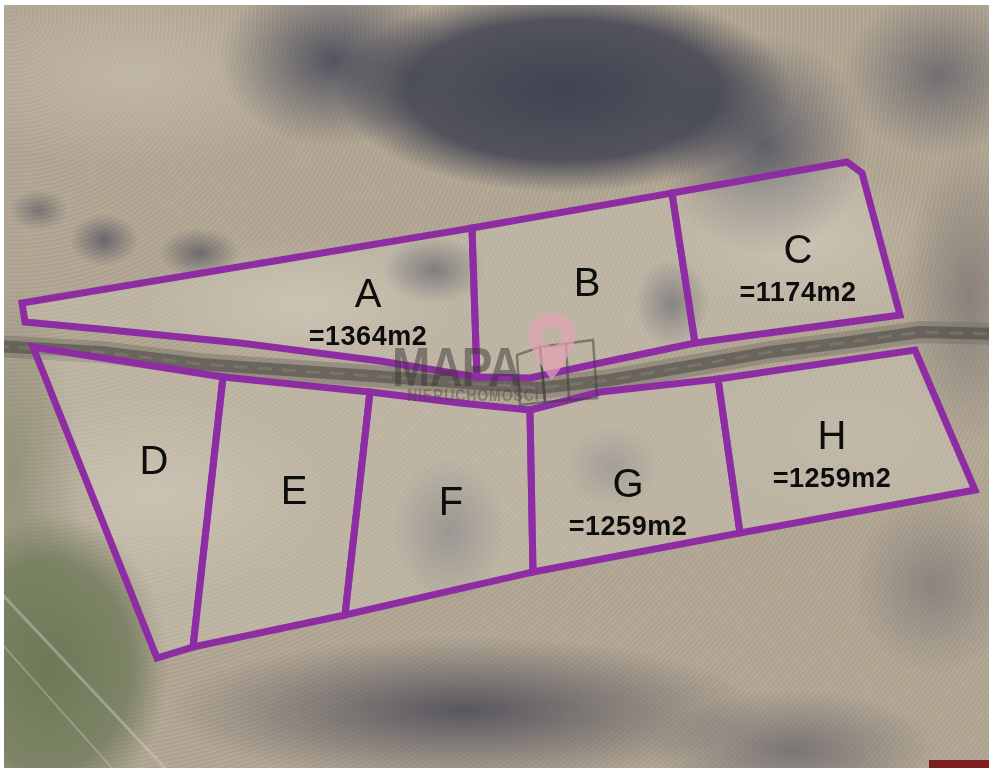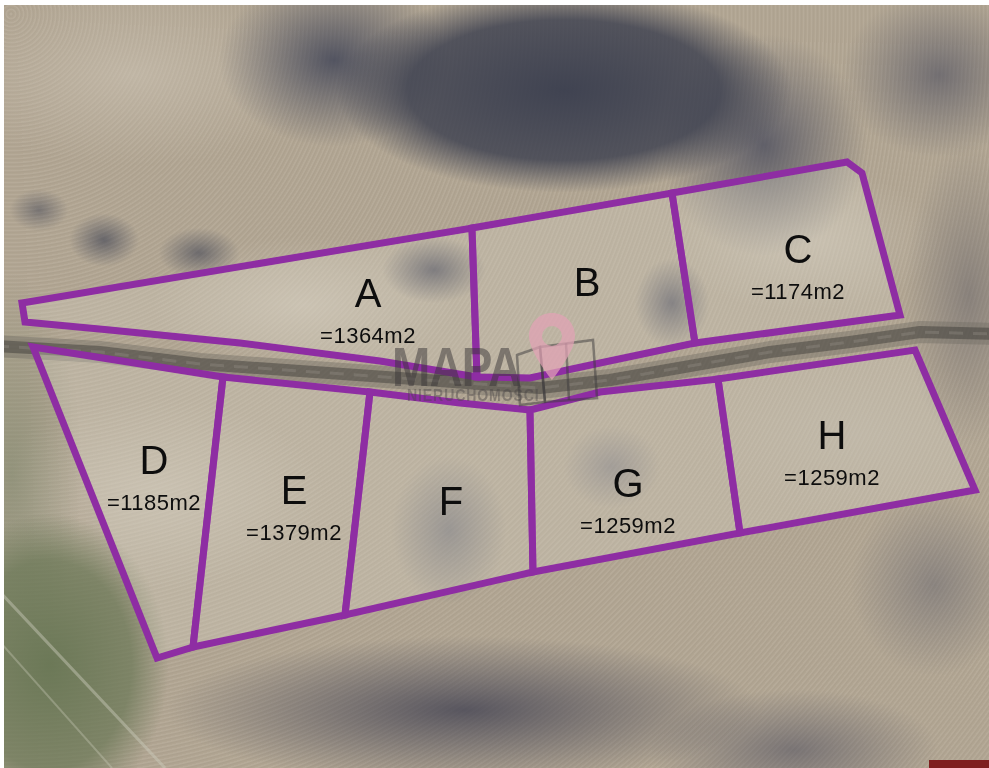--- a/index.html
+++ b/index.html
@@ -44,21 +44,21 @@
       radial-gradient(ellipse 210px 110px at 850px 430px, rgba(188,180,166,0.45) 0%, rgba(188,180,166,0) 74%),
       
       repeating-radial-gradient(circle at 7px 9px, rgba(255,255,255,0.05) 0px, rgba(255,255,255,0.05) 1px, rgba(0,0,0,0.035) 2px, rgba(0,0,0,0) 4px);
   }
   #overlay{position:absolute;left:0;top:0;z-index:3;}
   .plot-label{
     position:absolute;width:160px;text-align:center;z-index:4;color:#0d0d0d;
     pointer-events:none;
   }
   .plot-letter{display:block;font-size:40px;font-weight:500;line-height:42px;}
-  .plot-area{display:block;font-size:22px;font-weight:400;line-height:24px;margin-top:10px;letter-spacing:0.5px;}
+  .plot-area{display:block;font-size:27px;font-weight:700;line-height:24px;margin-top:10px;letter-spacing:0.5px;}
   .lab-A{left:288px;top:272px;}
   .lab-B{left:507px;top:261px;}
   .lab-C{left:718px;top:228px;}
   .lab-D{left:74px;top:439px;}
   .lab-E{left:214px;top:469px;}
   .lab-F{left:371px;top:480px;}
   .lab-G{left:548px;top:462px;}
   .lab-H{left:752px;top:414px;}
   #border-top{position:absolute;left:0;top:0;width:989px;height:5px;background:#ffffff;z-index:6;}
   #border-left{position:absolute;left:0;top:0;width:4px;height:768px;background:#ffffff;z-index:6;}
@@ -111,25 +111,23 @@
   </div>
   <div class="plot-label lab-B">
     <span class="plot-letter">B</span>
   </div>
   <div class="plot-label lab-C">
     <span class="plot-letter">C</span>
     <span class="plot-area">=1174m2</span>
   </div>
   <div class="plot-label lab-D">
     <span class="plot-letter">D</span>
-    <span class="plot-area">=1185m2</span>
   </div>
   <div class="plot-label lab-E">
     <span class="plot-letter">E</span>
-    <span class="plot-area">=1379m2</span>
   </div>
   <div class="plot-label lab-F">
     <span class="plot-letter">F</span>
   </div>
   <div class="plot-label lab-G">
     <span class="plot-letter">G</span>
     <span class="plot-area">=1259m2</span>
   </div>
   <div class="plot-label lab-H">
     <span class="plot-letter">H</span>

